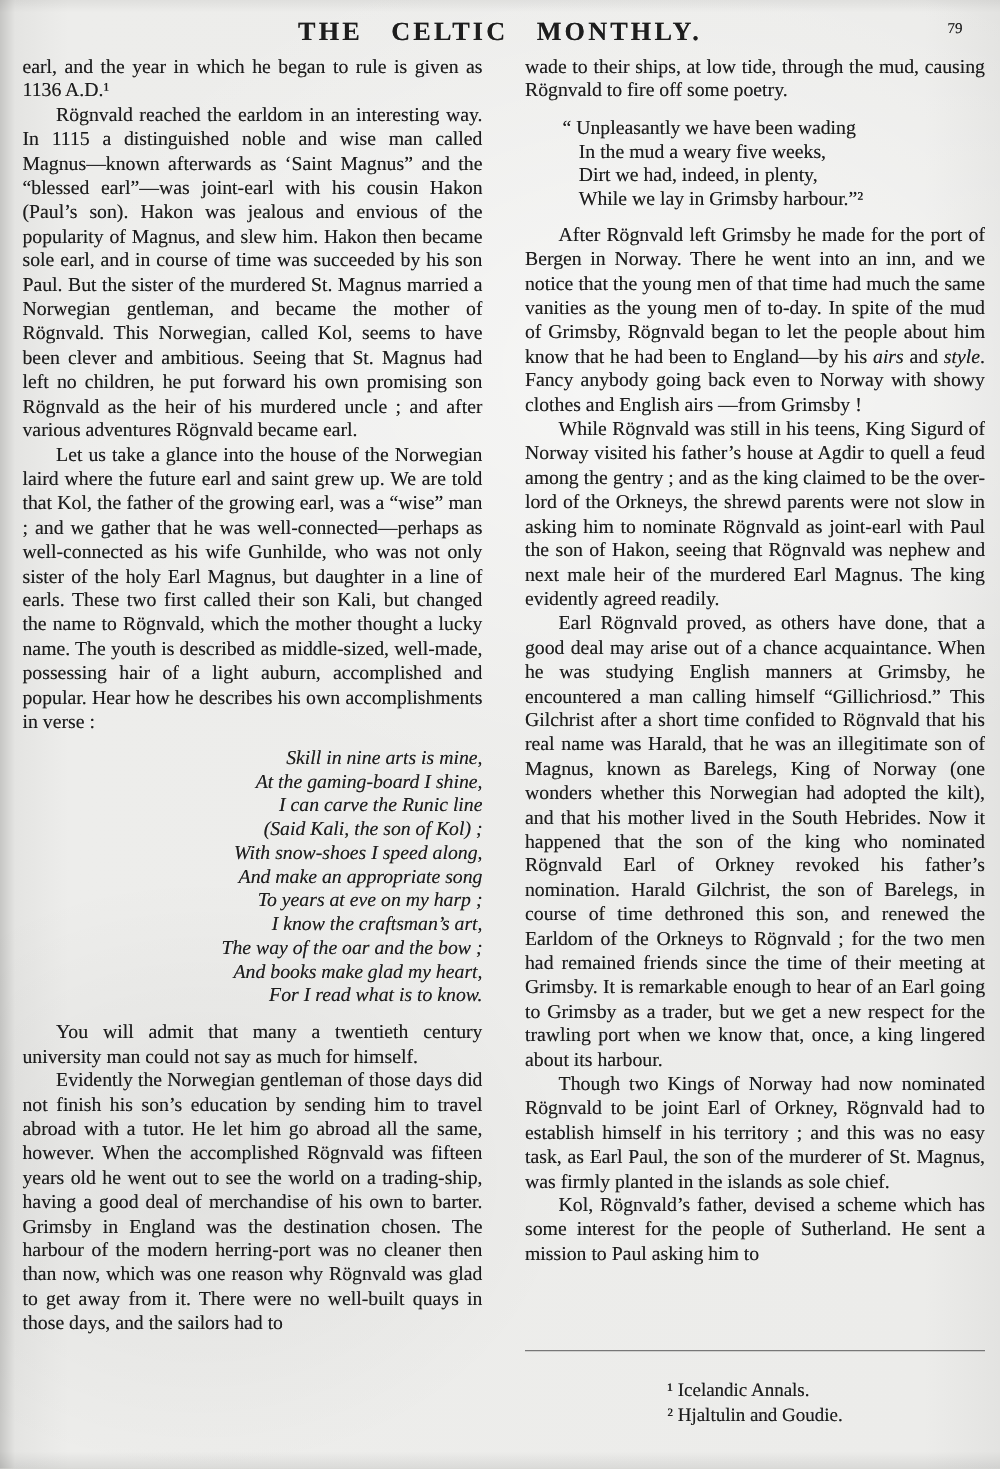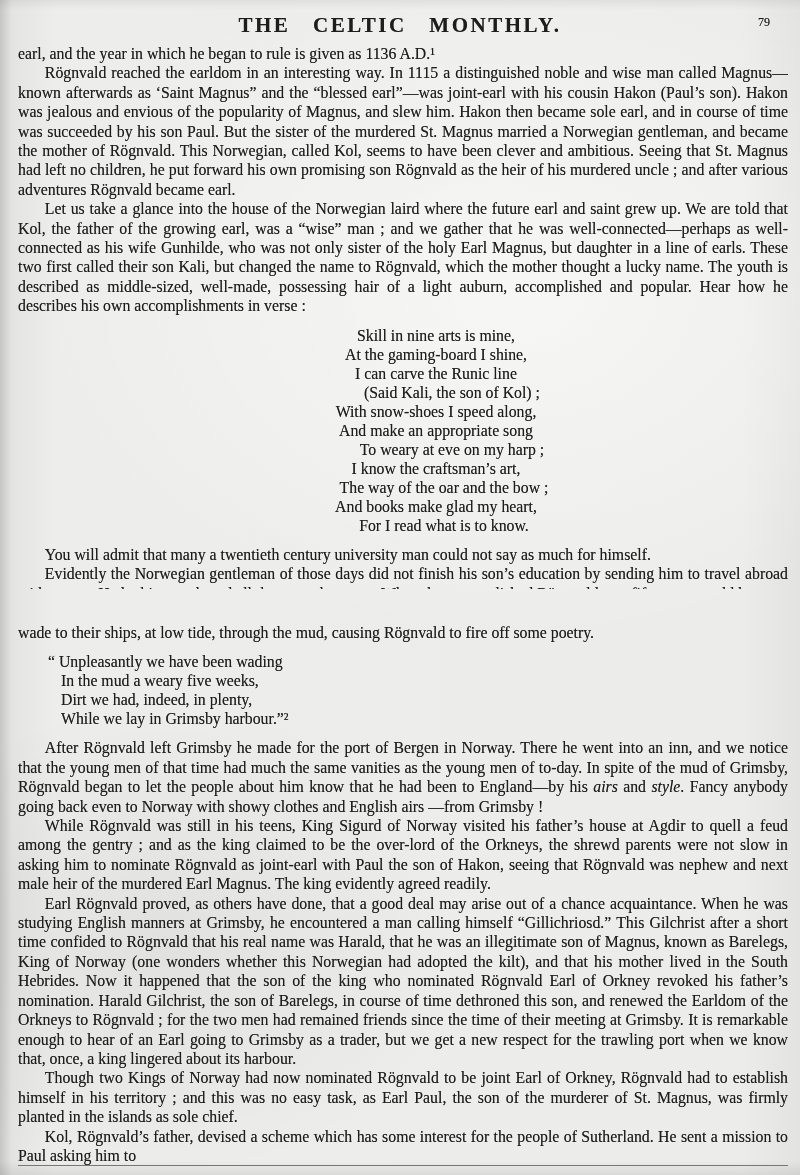--- a/index.html
+++ b/index.html
@@ -24,34 +24,34 @@
     font-size:21px; font-weight:bold;
     letter-spacing:2.5px; word-spacing:15px;
   }
   .hdr-pagenum {
     position:absolute; top:15px; right:30px;
     font-size:12px;
   }
   .columns {
     position:absolute; top:44px; left:18px;
     width:770px; height:1124px;
-    display:flex; gap:34px;flex-direction:column;
+    display:flex; gap:34px;
   }
   .col {
     flex:1; min-width:0;
     font-size:15.8px; line-height:19.4px;
     text-align:justify;
     overflow:hidden;
   }
   .col-right { display:flex; flex-direction:column; height:100%; }
   p { margin:0; text-indent:1.7em; }
   p.cont { text-indent:0; }
   .verse {
     margin:10px 0 10px 66px;
-    text-align:center; line-height:19px;
+    text-align:right; line-height:19px;font-style:italic;
   }
   .verse .in1 { padding-left:16px; }
   .verse .in2 { padding-left:32px; }
   .quote {
     margin:10px 0 10px 30px;
     text-align:left; line-height:19px;
   }
   .quote .qc { padding-left:13px; }
   .footnotes {
     margin-top:auto;
@@ -77,21 +77,21 @@
       <p class="cont">earl, and the year in which he began to rule is given as 1136 A.D.¹</p>
       <p>Rögnvald reached the earldom in an interesting way.  In 1115 a distinguished noble and wise man called Magnus—known afterwards as ‘Saint Magnus” and the “blessed earl”—was joint-earl with his cousin Hakon (Paul’s son).  Hakon was jealous and envious of the popularity of Magnus, and slew him.  Hakon then became sole earl, and in course of time was succeeded by his son Paul.  But the sister of the murdered St. Magnus married a Norwegian gentleman, and became the mother of Rögnvald.  This Norwegian, called Kol, seems to have been clever and ambitious.  Seeing that St. Magnus had left no children, he put forward his own promising son Rögnvald as the heir of his murdered uncle ; and after various adventures Rögnvald became earl.</p>
       <p>Let us take a glance into the house of the Norwegian laird where the future earl and saint grew up.  We are told that Kol, the father of the growing earl, was a “wise” man ; and we gather that he was well-connected—perhaps as well-connected as his wife Gunhilde, who was not only sister of the holy Earl Magnus, but daughter in a line of earls.  These two first called their son Kali, but changed the name to Rögnvald, which the mother thought a lucky name.  The youth is described as middle-sized, well-made, possessing hair of a light auburn, accomplished and popular.  Hear how he describes his own accomplishments in verse :</p>
       <div class="verse">
         <div>Skill in nine arts is mine,</div>
         <div>At the gaming-board I shine,</div>
         <div>I can carve the Runic line</div>
         <div class="in2">(Said Kali, the son of Kol) ;</div>
         <div>With snow-shoes I speed along,</div>
         <div>And make an appropriate song</div>
-        <div class="in2">To weary at eve on my harp ;</div>
+        <div class="in2">To years at eve on my harp ;</div>
         <div>I know the craftsman’s art,</div>
         <div class="in1">The way of the oar and the bow ;</div>
         <div>And books make glad my heart,</div>
         <div class="in1">For I read what is to know.</div>
       </div>
       <p>You will admit that many a twentieth century university man could not say as much for himself.</p>
       <p>Evidently the Norwegian gentleman of those days did not finish his son’s education by sending him to travel abroad with a tutor.  He let him go abroad all the same, however.  When the accomplished Rögnvald was fifteen years old he went out to see the world on a trading-ship, having a good deal of merchandise of his own to barter.  Grimsby in England was the destination chosen.  The harbour of the modern herring-port was no cleaner then than now, which was one reason why Rögnvald was glad to get away from it.  There were no well-built quays in those days, and the sailors had to</p>
     </div>
 
     <div class="col col-right">

